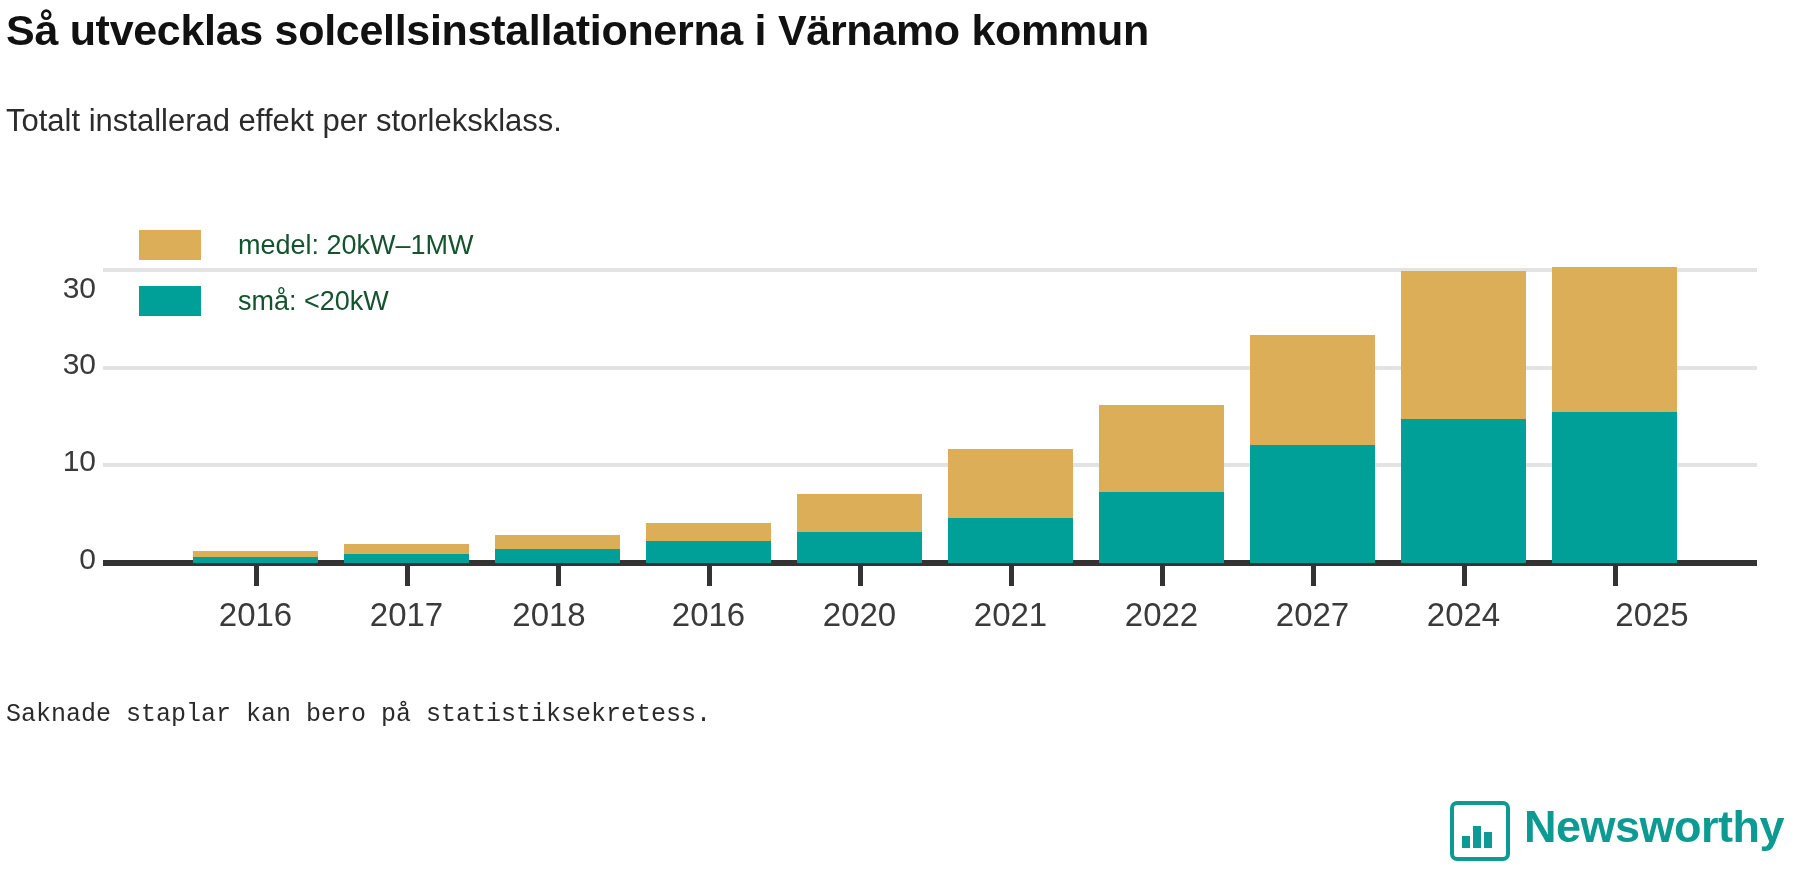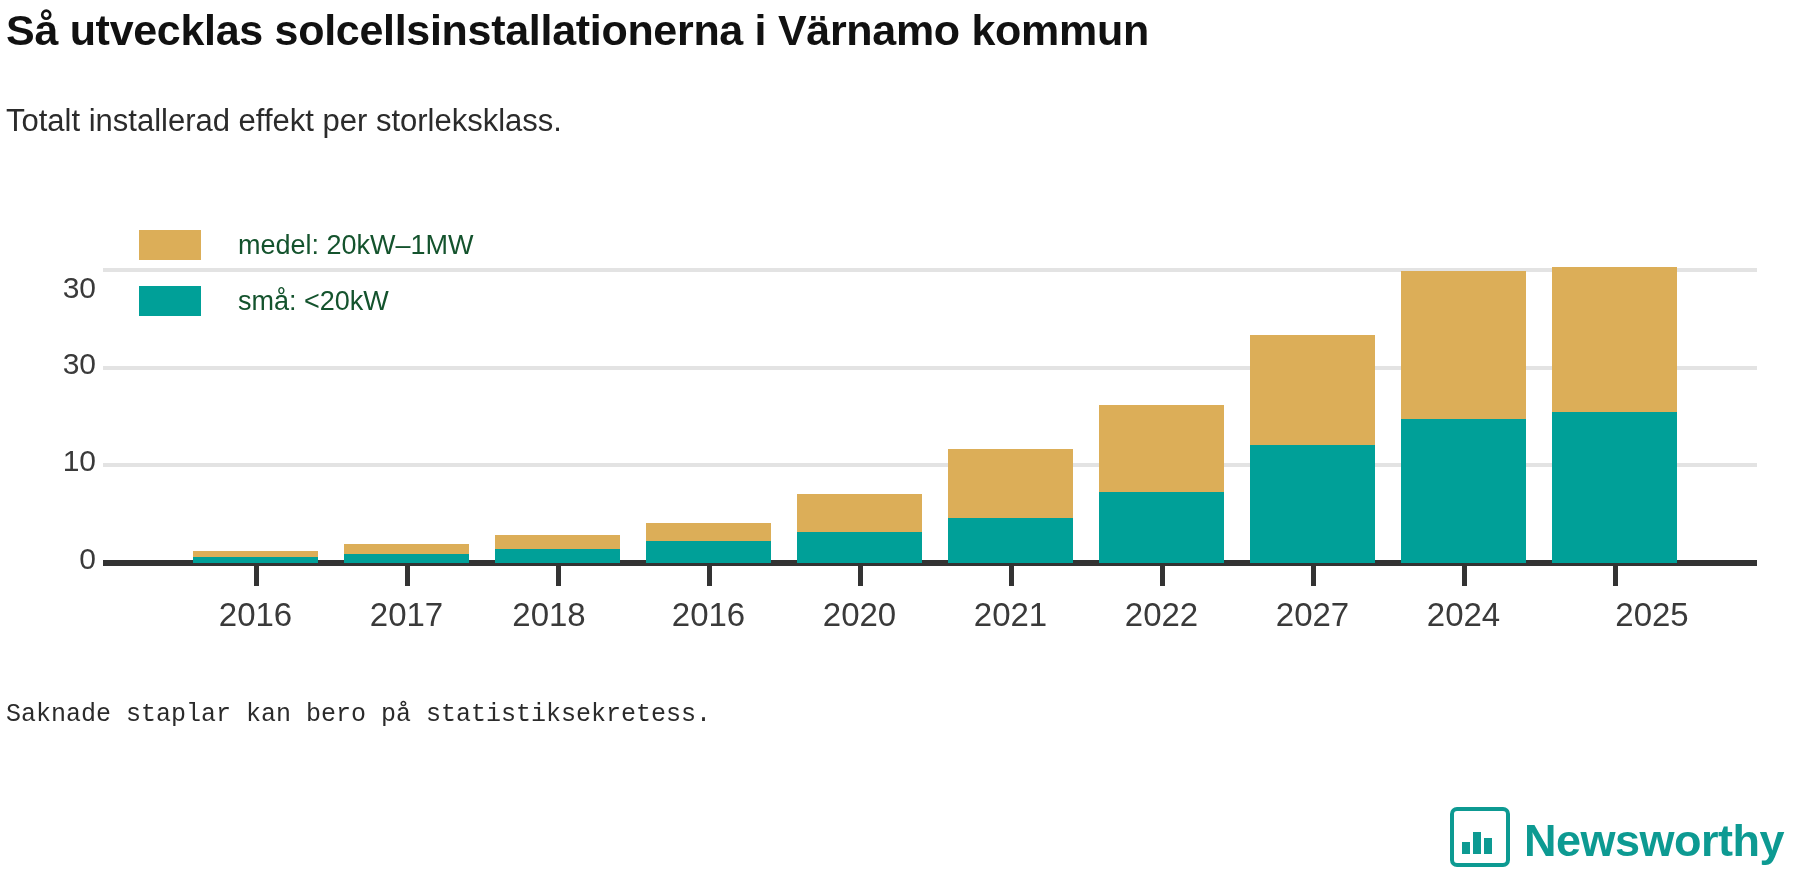--- a/index.html
+++ b/index.html
@@ -50,22 +50,22 @@
   .legend-row{display:flex;align-items:center;height:46px;margin-bottom:10px;}
   .legend-swatch{width:62px;height:30px;flex:0 0 auto;}
   .legend-text{margin-left:37px;font-size:27px;color:#14532d;white-space:nowrap;}
 
   .footnote{
     position:absolute;left:6px;top:700px;
     font-size:25px;color:#2b2b2b;white-space:nowrap;font-family:Liberation Mono, monospace;
   }
 
   .brand{
-    position:absolute;right:16px;bottom:12px;
-    display:flex;align-items:flex-end;
+    position:absolute;right:16px;bottom:18px;
+    display:flex;align-items:flex-start;
   }
   .brand-mark{
     width:52px;height:52px;border:4px solid #0d9a92;border-radius:7px;
     position:relative;flex:0 0 auto;background:#ffffff;
   }
   .brand-mark i{position:absolute;bottom:9px;background:#0d9a92;display:block;}
   .brand-mark i.b1{left:8px;width:8px;height:12px;}
   .brand-mark i.b2{left:19px;width:8px;height:22px;}
   .brand-mark i.b3{left:30px;width:8px;height:16px;}
   .brand-name{

